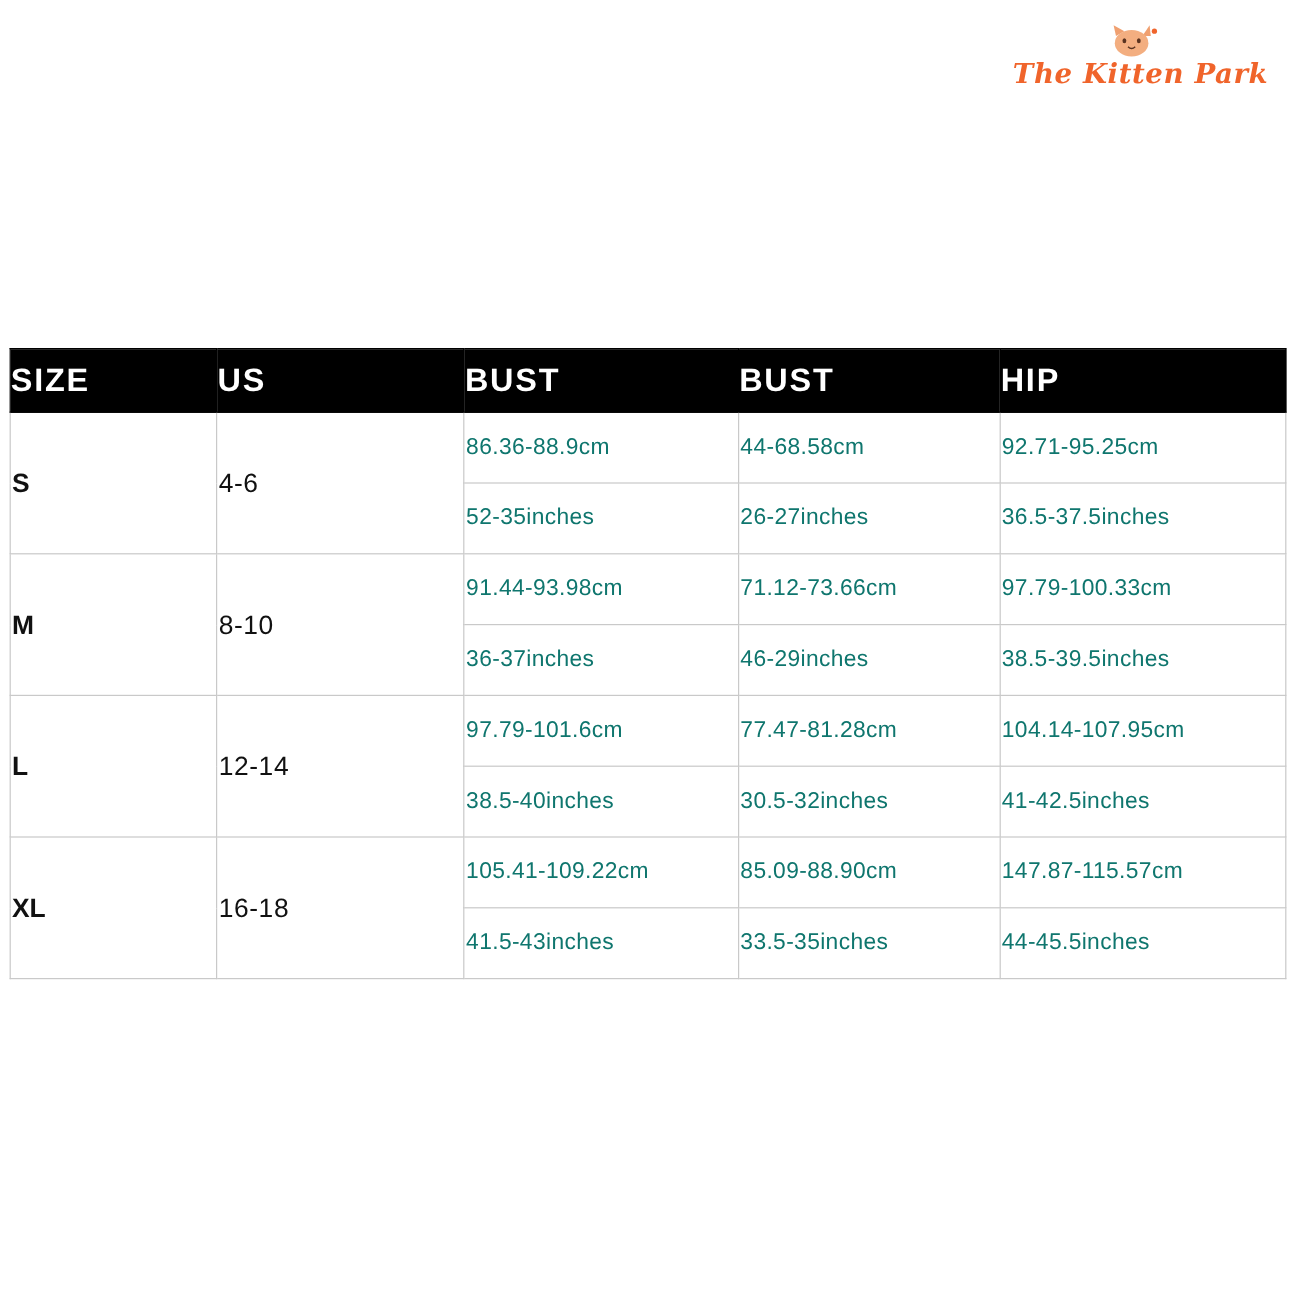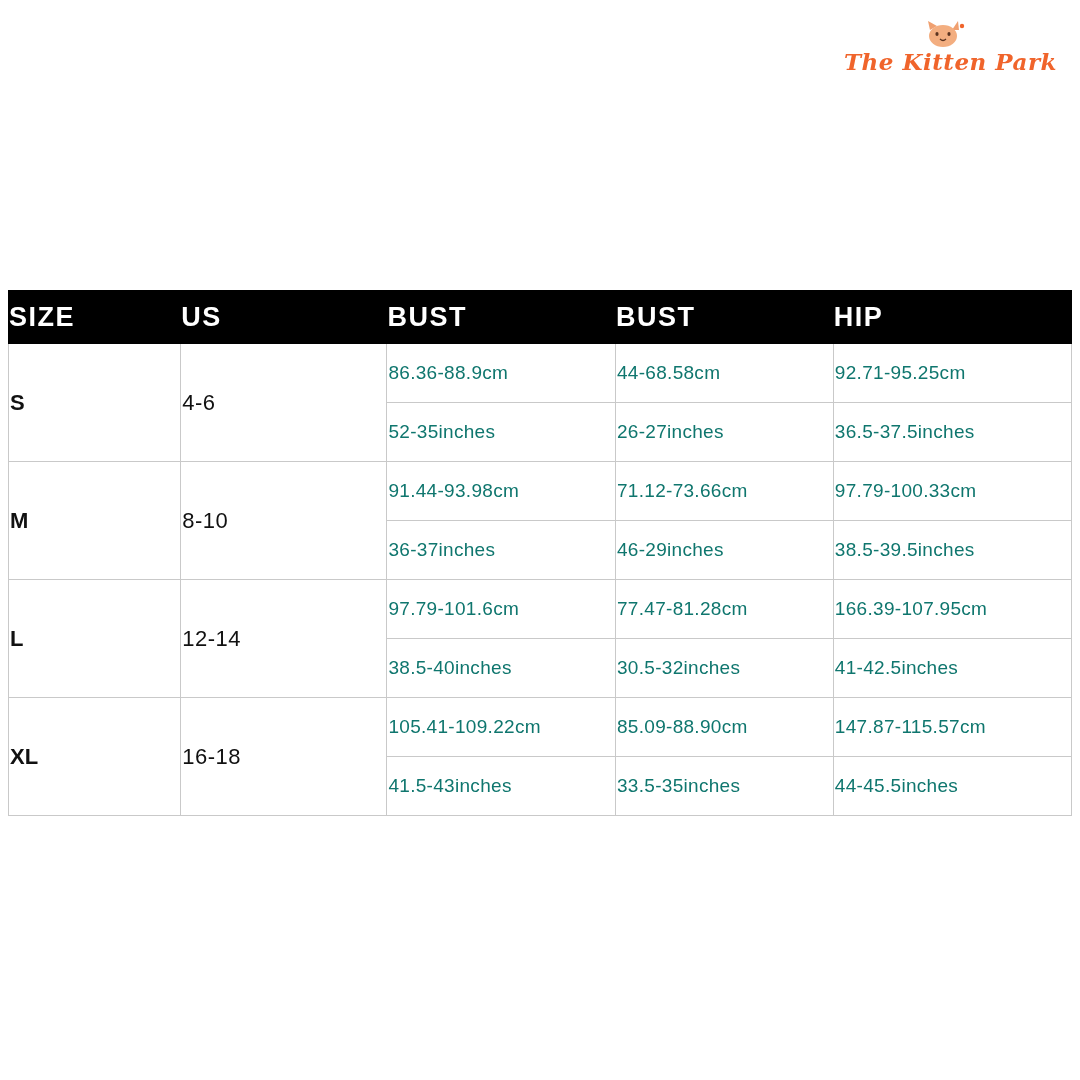--- a/index.html
+++ b/index.html
@@ -159,21 +159,21 @@
         <td class="meas">36-37inches</td>
         <td class="meas">46-29inches</td>
         <td class="meas">38.5-39.5inches</td>
       </tr>
 
       <tr>
         <td class="size-cell" rowspan="2">L</td>
         <td class="us-cell" rowspan="2">12-14</td>
         <td class="meas">97.79-101.6cm</td>
         <td class="meas">77.47-81.28cm</td>
-        <td class="meas">166.39-107.95cm</td>
+        <td class="meas">104.14-107.95cm</td>
       </tr>
       <tr>
         <td class="meas">38.5-40inches</td>
         <td class="meas">30.5-32inches</td>
         <td class="meas">41-42.5inches</td>
       </tr>
 
       <tr>
         <td class="size-cell" rowspan="2">XL</td>
         <td class="us-cell" rowspan="2">16-18</td>

